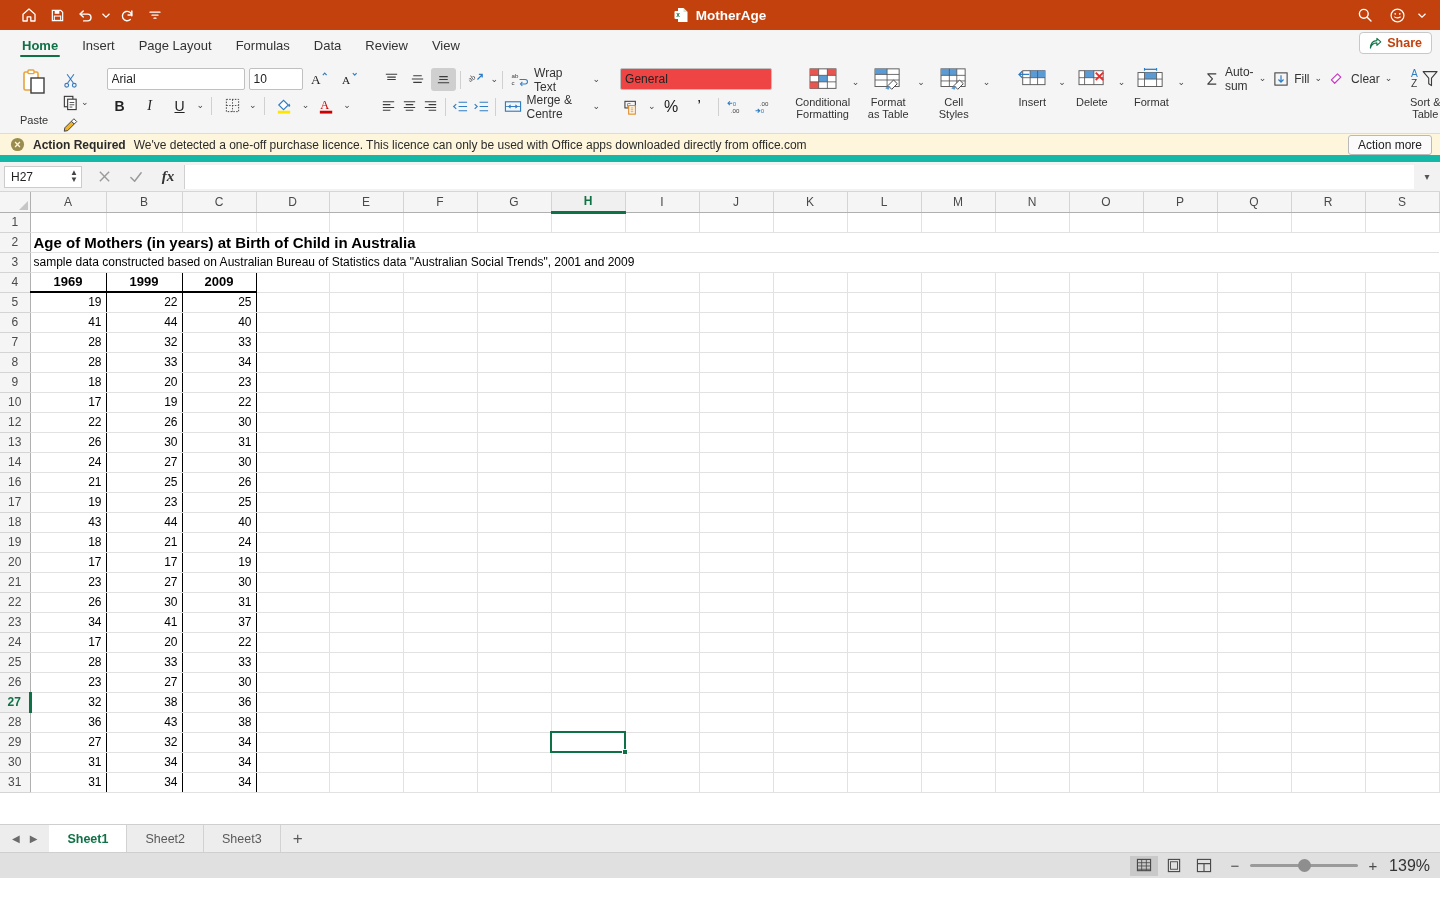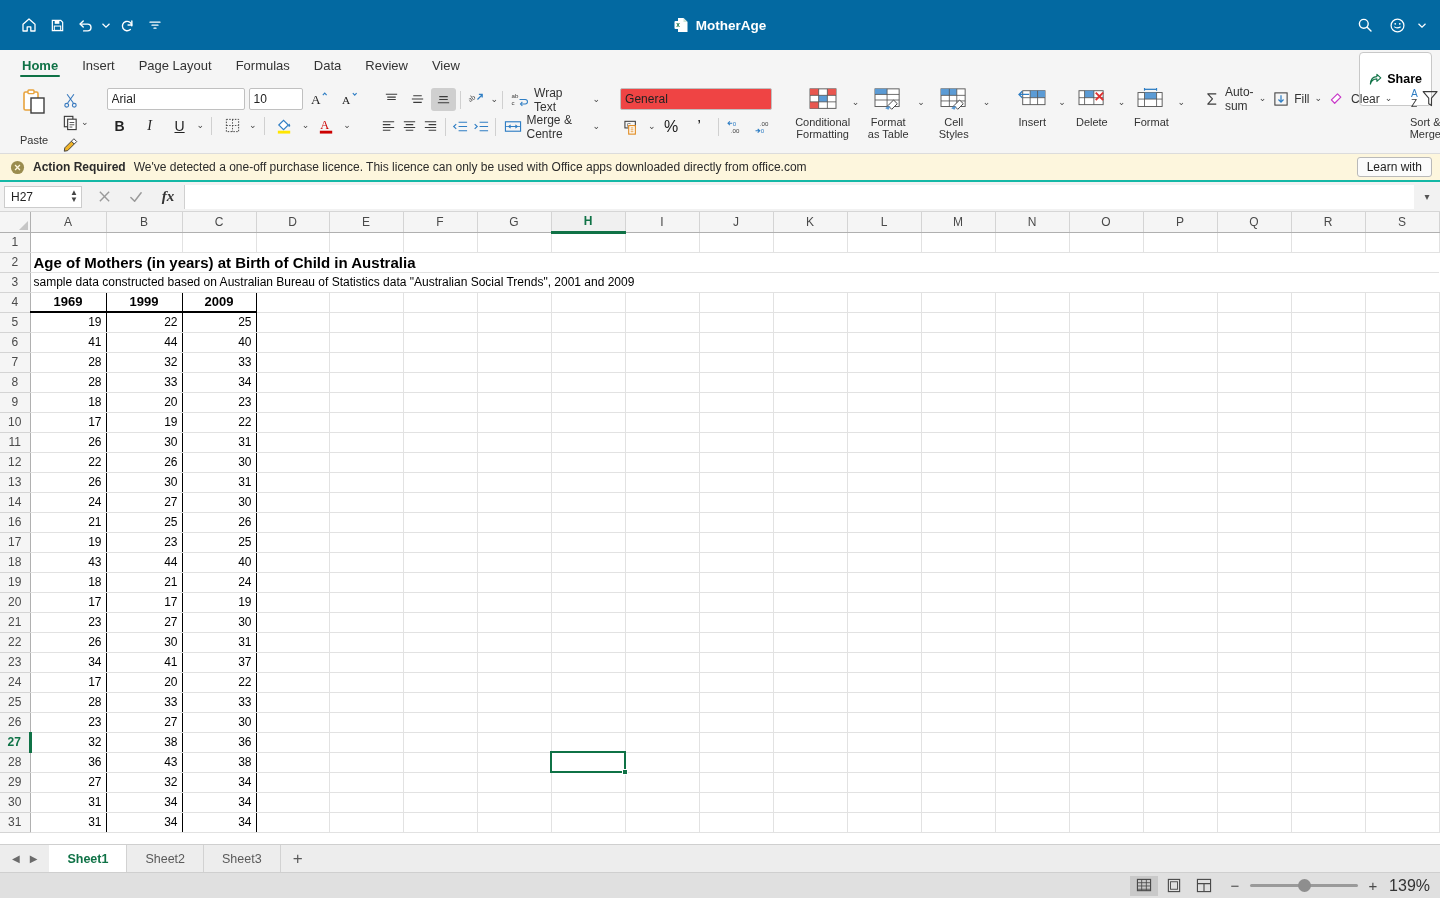--- a/index.html
+++ b/index.html
@@ -6,21 +6,21 @@
   html, body {
     width: 1440px; height: 900px;
     font-family: "Liberation Sans", sans-serif;
     background: #ffffff;
     overflow: hidden;
     -webkit-font-smoothing: antialiased;
   }
 
   
   .titlebar {
-    height: 50px; background: #0369a1;
+    height: 30px; background: #c2410c;
     display: flex; align-items: center;
     position: relative;
   }
   .tb-left { display: flex; align-items: center; gap: 2px; padding-left: 16px; }
   .tb-btn {
     width: 26px; height: 26px;
     display: flex; align-items: center; justify-content: center;
     color: #ffffff; cursor: pointer; border-radius: 3px;
   }
   .tb-btn svg { display: block; }
@@ -46,21 +46,21 @@
   }
   .rtab.active { color: #0f7246; font-weight: bold; }
   .rtab.active::after {
     content: ''; position: absolute; left: 10px; right: 10px; bottom: 2px;
     height: 2.5px; background: #0f7246; border-radius: 2px;
   }
   .share-btn {
     position: absolute; right: 8px; top: 2px;
     display: flex; align-items: center; gap: 5px;
     border: 1px solid #c8c8c8; background: #fff; border-radius: 4px;
-    padding: 19px 9px; font-size: 12.5px; color: #000000; font-weight: bold;
+    padding: 3px 9px; font-size: 12.5px; color: #c2410c; font-weight: bold;
     cursor: pointer;
   }
 
   
   .ribbon {
     height: 74px; background: #f5f5f5;
     display: flex; align-items: stretch;
     border-bottom: 1px solid #dcdcdc;
     padding: 2px 0 0 0;
   }
@@ -117,21 +117,21 @@
   .style-btn .lbl { font-size: 11px; color:#333; text-align:center; line-height: 12px; margin-top: 3px; }
   .style-row { display:flex; align-items:flex-start; }
   .style-caret { padding-top: 14px; }
 
   
   .edit-col { display:flex; flex-direction:row; gap:1px; padding-top: 4px; }
   .edit-item { display:flex; align-items:center; gap:5px; font-size:12px; color:#333; cursor:pointer; height:21px; padding:0 3px; }
 
   
   .notif {
-    height: 28px; background: #fdf6dd; border-bottom: 2px solid #14b8a6;
+    height: 28px; background: #fdf6dd; border-bottom: 7px solid #14b8a6;
     display: flex; align-items: center; padding: 0 10px; gap: 8px;
     position: relative; font-size: 12px; color: #2b2b2b;
   }
   .notif-strong { font-weight: bold; }
   .notif-learn {
     position: absolute; right: 8px;
     border: 1px solid #b9b9b9; background: #fbfbfb; border-radius: 3px;
     font-size: 12px; padding: 2px 9px; cursor: pointer; color: #222;
   }
 
@@ -641,21 +641,21 @@
       </div>
     </div>
     <div class="style-row" style="margin-left:6px;">
       <div class="style-btn" style="width:48px;">
         <svg width="30" height="26" viewBox="0 0 32 28" class="ico">
           <text x="1" y="11" font-size="11" fill="#2f7ec4" font-family="Liberation Sans, sans-serif">A</text>
           <text x="1" y="22" font-size="11" fill="#3b3b3b" font-family="Liberation Sans, sans-serif">Z</text>
           <path d="M14 5h15l-6 7v8l-3-2v-6z" fill="none" stroke="#3b3b3b" stroke-width="1.2" stroke-linejoin="round"></path>
         </svg>
         <span class="lbl">Sort &amp;</span>
-        <span class="lbl" style="margin-top:0;">Merge</span>
+        <span class="lbl" style="margin-top:0;">Table</span>
       </div>
       <span class="cv style-caret">⌄</span>
       <div class="style-btn" style="width:48px;">
         <svg width="30" height="26" viewBox="0 0 32 28" class="ico">
           <circle cx="17" cy="9" r="7.5" fill="none" stroke="#3b3b3b" stroke-width="1.3"></circle>
           <path d="M11.5 14.5L4 22" stroke="#3b3b3b" stroke-width="1.3" stroke-linecap="round"></path>
         </svg>
         <span class="lbl">Find &amp;</span>
         <span class="lbl" style="margin-top:0;">Select</span>
       </div>
@@ -666,21 +666,21 @@
 
 <div class="notif">
   <span>
     <svg width="15" height="15" viewBox="0 0 16 16" class="ico">
         <circle cx="8" cy="8" r="7" fill="#9a8c4e"></circle>
         <path d="M5.4 5.4l5.2 5.2M10.6 5.4l-5.2 5.2" stroke="#fdf6dd" stroke-width="1.4"></path>
       </svg>
   </span>
   <span class="notif-strong">Action Required</span>
   <span>We've detected a one-off purchase licence. This licence can only be used with Office apps downloaded directly from office.com</span>
-  <button class="notif-learn">Learn with</button>
+  <button class="notif-learn">Action more</button>
 </div>
 
 <div class="formulabar">
   <div class="namebox">
     <span>H27</span>
     <span class="spin">
         <span>▲</span>
         <span>▼</span>
       </span>
   </div>
@@ -928,42 +928,20 @@
           <td class="cell"></td>
           <td class="cell"></td>
           <td class="cell"></td>
           <td class="cell"></td>
           <td class="cell"></td>
           <td class="cell"></td>
           <td class="cell"></td>
           <td class="cell"></td>
         </tr>
         <tr>
-          <th class="rowhdr">11</th>
-          <td class="cell num">26</td>
-          <td class="cell num">30</td>
-          <td class="cell num">31</td>
-          <td class="cell"></td>
-          <td class="cell"></td>
-          <td class="cell"></td>
-          <td class="cell"></td>
-          <td class="cell"></td>
-          <td class="cell"></td>
-          <td class="cell"></td>
-          <td class="cell"></td>
-          <td class="cell"></td>
-          <td class="cell"></td>
-          <td class="cell"></td>
-          <td class="cell"></td>
-          <td class="cell"></td>
-          <td class="cell"></td>
-          <td class="cell"></td>
-          <td class="cell"></td>
-        </tr>
-        <tr>
           <th class="rowhdr">12</th>
           <td class="cell num">22</td>
           <td class="cell num">26</td>
           <td class="cell num">30</td>
           <td class="cell"></td>
           <td class="cell"></td>
           <td class="cell"></td>
           <td class="cell"></td>
           <td class="cell"></td>
           <td class="cell"></td>

